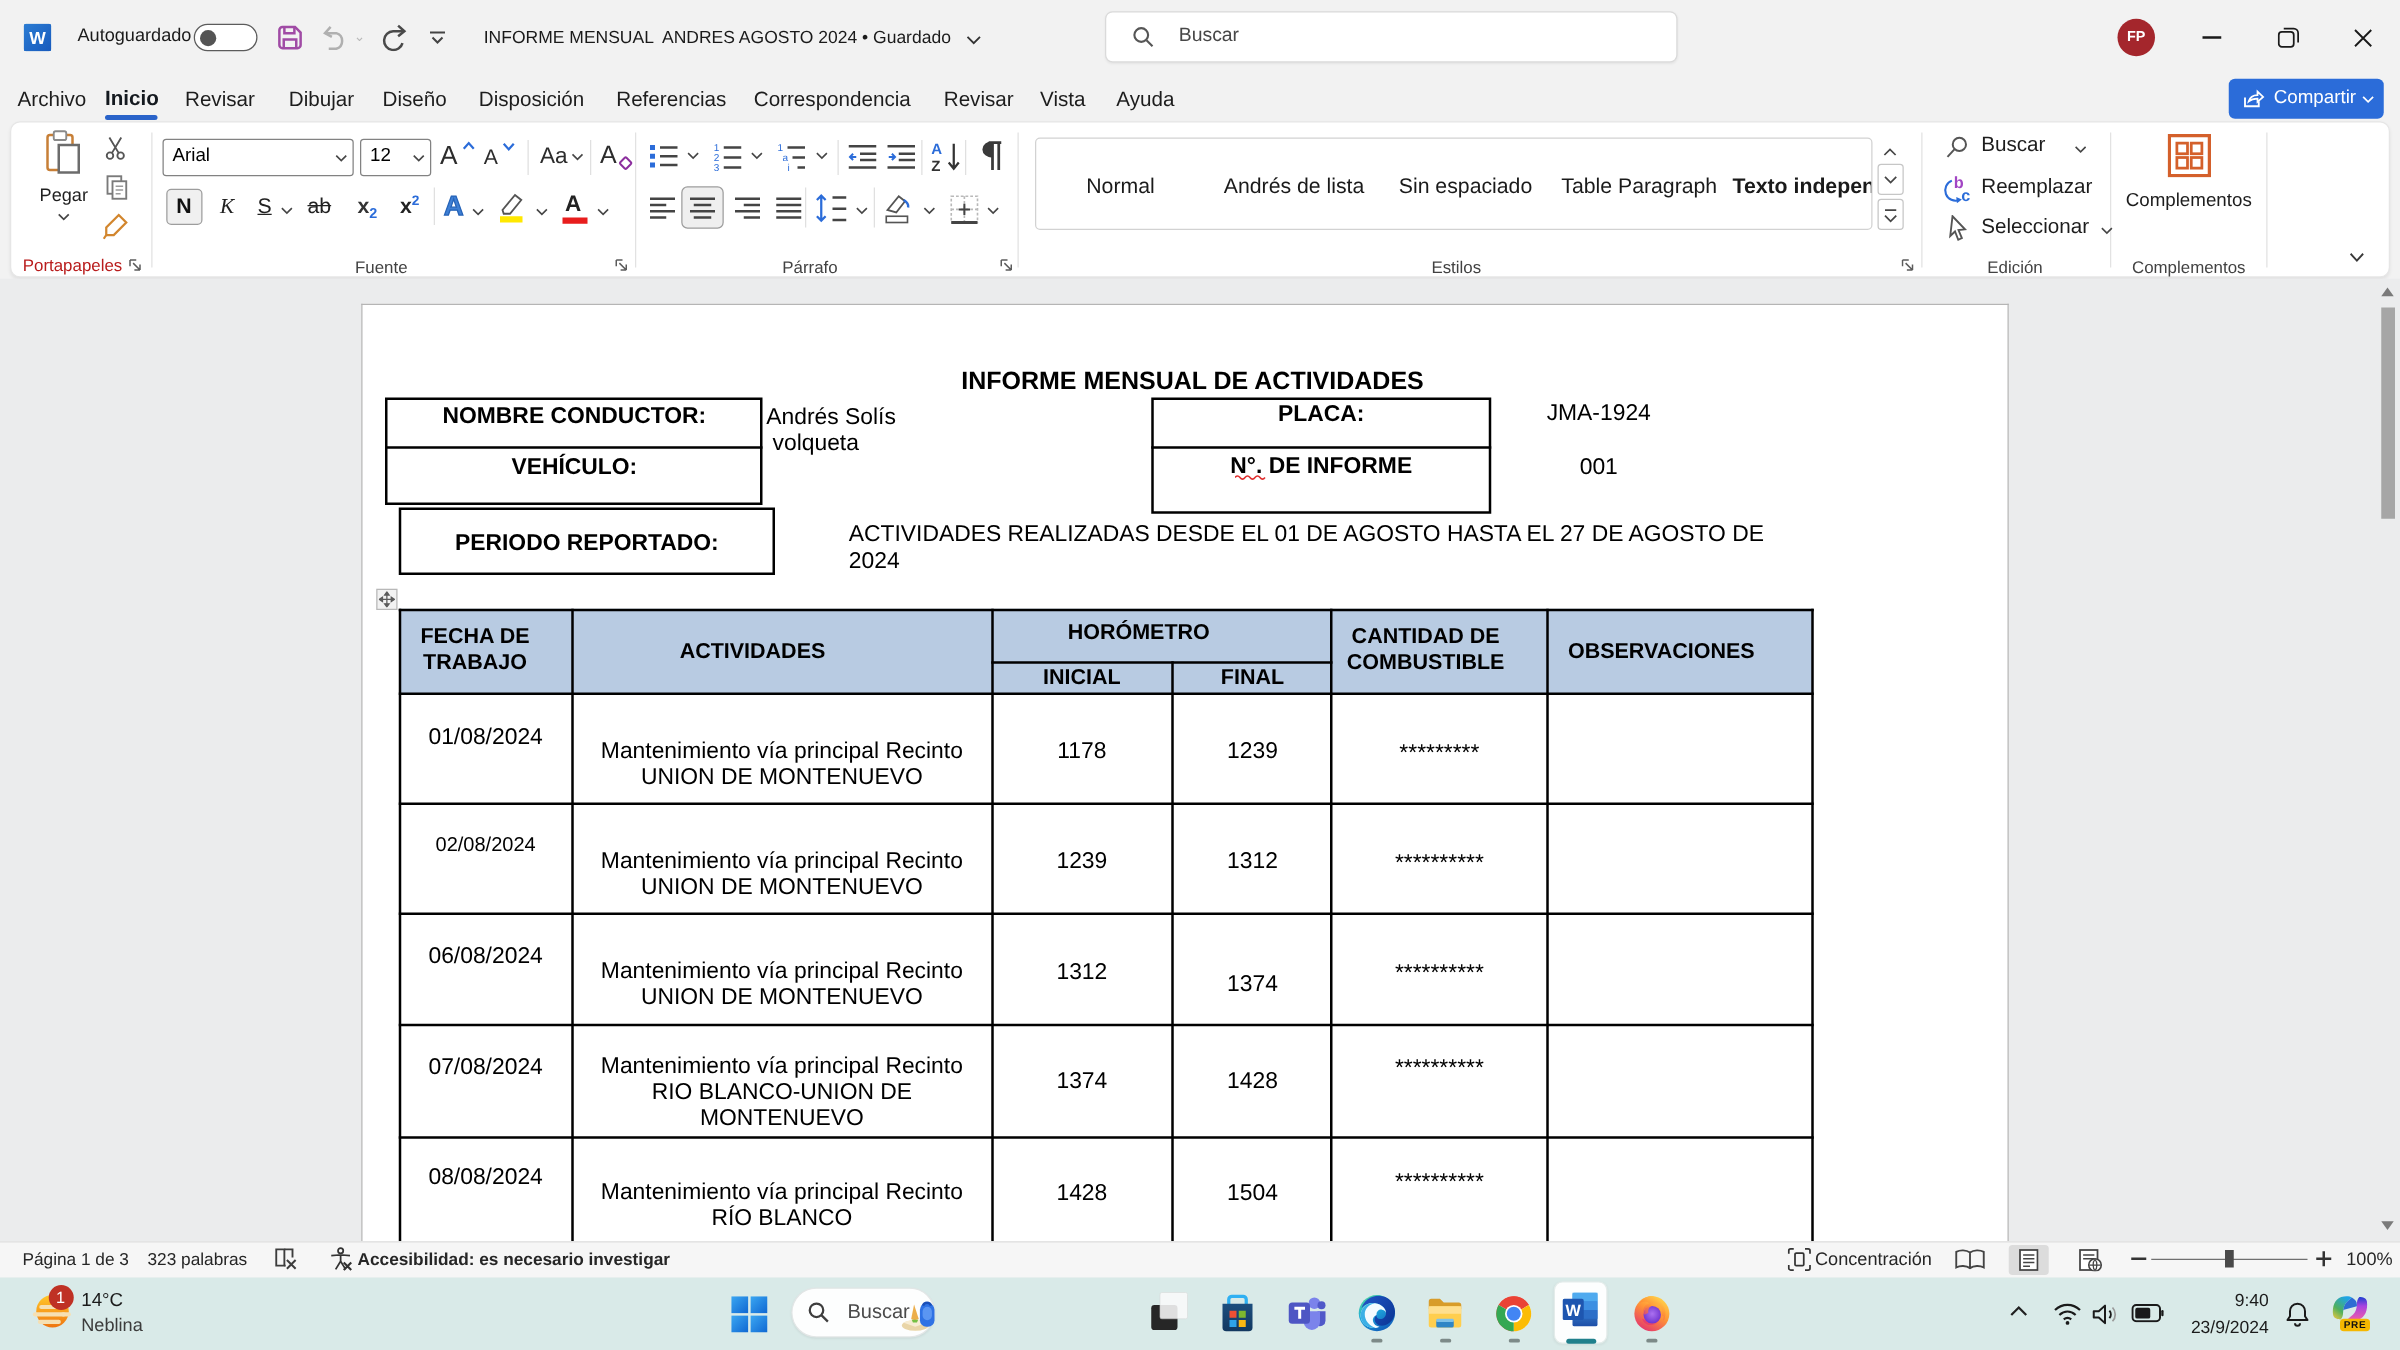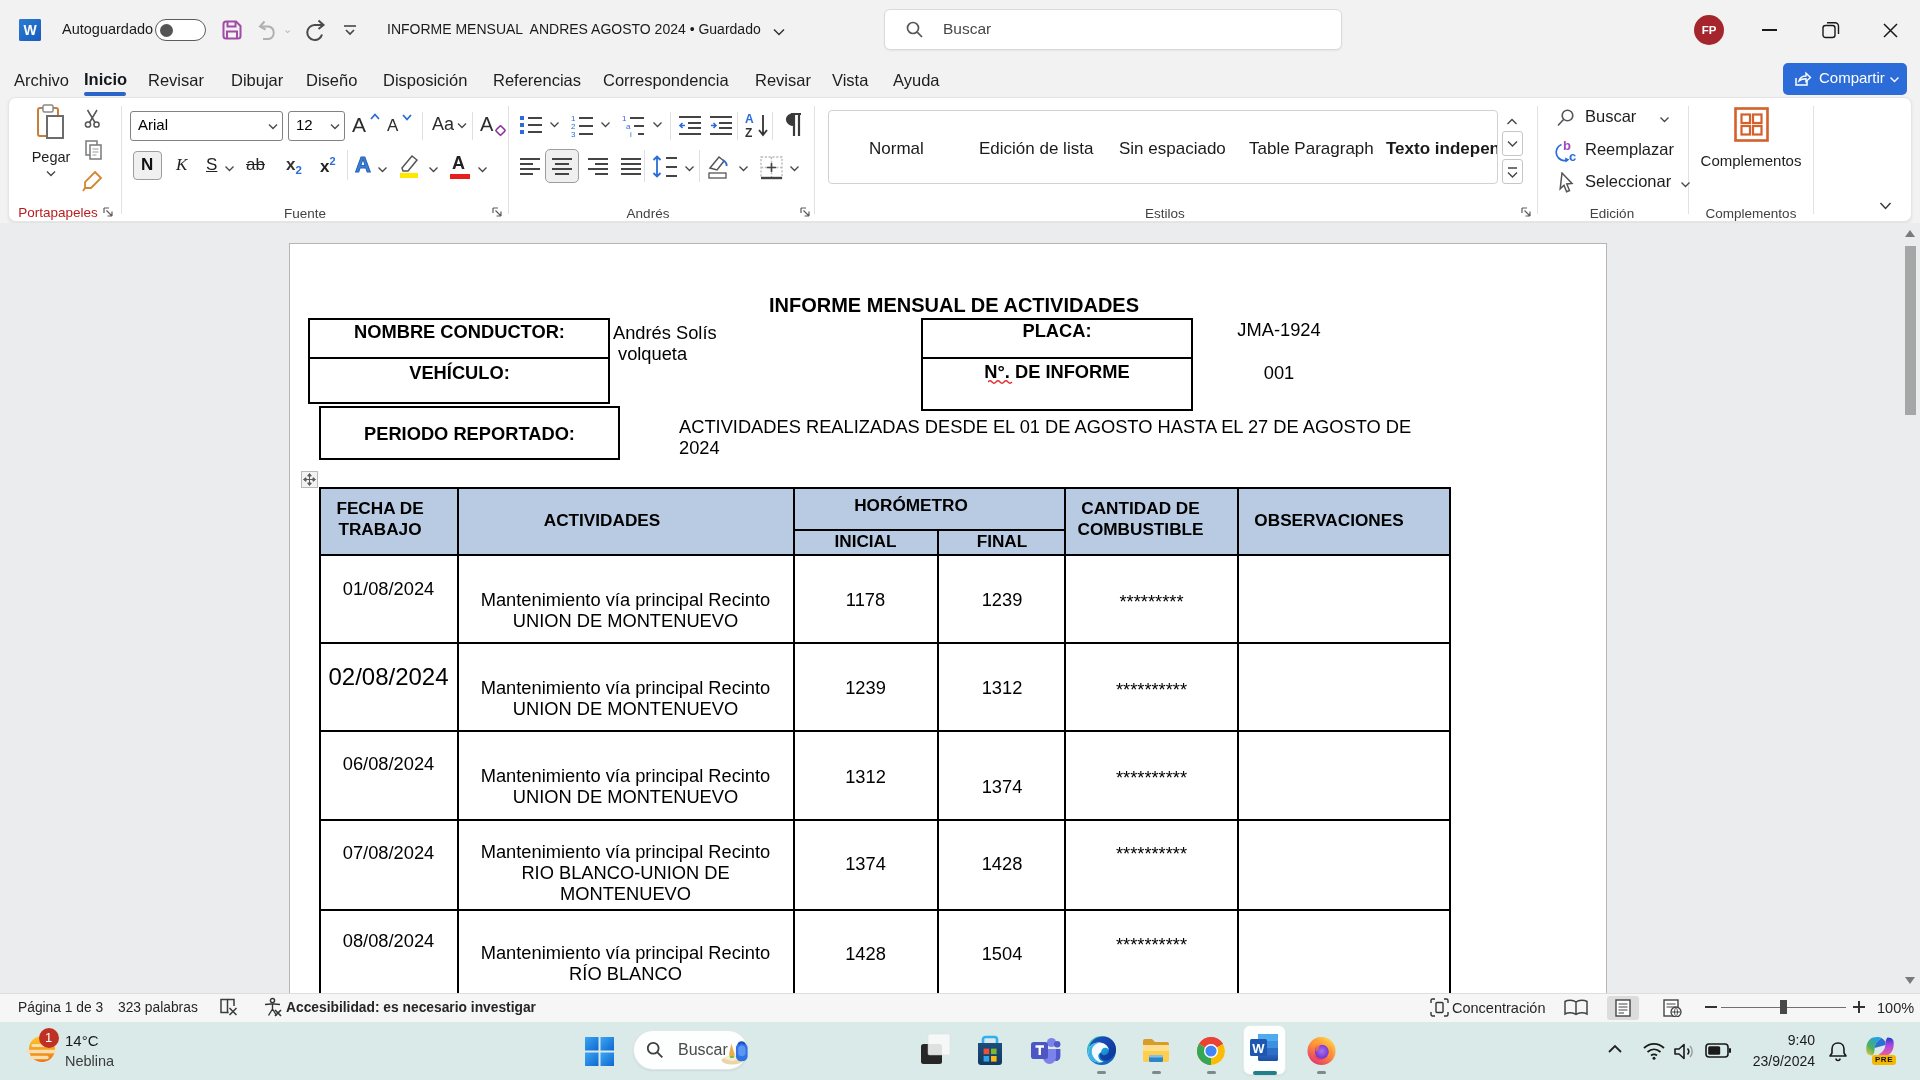--- a/index.html
+++ b/index.html
@@ -298,28 +298,28 @@
       <path d="M1.5 1.5 L5.5 5.5 L9.5 1.5" fill="none" stroke="#464646" stroke-width="1.3"></path>
     </svg>
 <svg class="a" style="left:759px;top:155px;" width="25" height="25" viewBox="0 0 25 25">
  <path d="M2 2 H23 V23 H2 Z M12.5 2 V23 M2 12.5 H23" stroke="#b9b9b9" stroke-width="1.3" fill="none" stroke-dasharray="2.2 1.6"></path>
  <path d="M2 23 H23" stroke="#444" stroke-width="2.4"></path>
  <path d="M12.5 8 V17 M8 12.5 H17" stroke="#444" stroke-width="1.6"></path>
 </svg>
 <svg class="a" style="left:789px;top:165px;" width="11" height="8" viewBox="0 0 11 8">
       <path d="M1.5 1.5 L5.5 5.5 L9.5 1.5" fill="none" stroke="#464646" stroke-width="1.3"></path>
     </svg>
-<span class="c" style="left:613px;top:203px;width:70px;font-size:13.5px;color:#424242;">Andrés</span>
+<span class="c" style="left:613px;top:203px;width:70px;font-size:13.5px;color:#424242;">Párrafo</span>
 <svg class="a" style="left:800px;top:207px;" width="11" height="11" viewBox="0 0 11 11">
       <path d="M1 1 H6 M1 1 V6 M3.5 3.5 L9 9 M9 9 V4.5 M9 9 H4.5" stroke="#5c5c5c" stroke-width="1.2" fill="none"></path>
     </svg>
 
 <div class="a" style="left:828px;top:110px;width:670px;height:74px;border:1px solid #d2d2d2;border-radius:4px;background:#fff;overflow:hidden;">
   <span class="a" style="left:40px;top:28px;font-size:17px;color:#1a1a1a;">Normal</span>
-  <span class="a" style="left:150px;top:28px;font-size:17px;color:#1a1a1a;">Edición de lista</span>
+  <span class="a" style="left:150px;top:28px;font-size:17px;color:#1a1a1a;">Andrés de lista</span>
   <span class="a" style="left:290px;top:28px;font-size:17px;color:#1a1a1a;">Sin espaciado</span>
   <span class="a" style="left:420px;top:28px;font-size:17px;color:#1a1a1a;white-space:nowrap;">Table Paragraph</span>
   <span class="a" style="left:557px;top:28px;font-size:17px;font-weight:bold;color:#1a1a1a;white-space:nowrap;">Texto independiente</span>
 </div>
 <svg class="a" style="left:1505px;top:117px;" width="14" height="10" viewBox="0 0 14 10">
       <path d="M2.5 7 L7 2.5 L11.5 7" fill="none" stroke="#464646" stroke-width="1.4"></path>
     </svg>
 <div class="a" style="left:1502px;top:131px;width:21px;height:25px;border:1px solid #c6c6c6;border-radius:3px;background:#fff;">
   <svg class="a" style="left:3px;top:8px;" width="13" height="9" viewBox="0 0 13 9">
         <path d="M2 1.5 L6.5 6 L11 1.5" fill="none" stroke="#464646" stroke-width="1.4"></path>
@@ -437,21 +437,21 @@
 <div class="c b" style="left:939px;top:531px;width:126px;font-size:17.2px;">FINAL</div>
 <div class="c b" style="left:1066px;top:498px;width:149px;font-size:17.2px;">CANTIDAD DE<br>COMBUSTIBLE</div>
 <div class="c b" style="left:1239px;top:510px;width:180px;font-size:17.2px;text-align:center;">OBSERVACIONES</div>
 
 <div class="c" style="left:320px;top:578px;width:137px;font-size:18.3px;">01/08/2024</div>
 <div class="c" style="left:458px;top:590px;width:335px;font-size:18.3px;line-height:20.5px;">Mantenimiento vía principal Recinto<br>UNION DE MONTENUEVO</div>
 <div class="c" style="left:794px;top:589px;width:143px;font-size:18.3px;">1178</div>
 <div class="c" style="left:939px;top:589px;width:126px;font-size:18.3px;">1239</div>
 <div class="c" style="left:1066px;top:590.5px;width:171px;font-size:18.3px;">*********</div>
 
-<div class="c" style="left:320px;top:666px;width:137px;font-size:24px;">02/08/2024</div>
+<div class="c" style="left:320px;top:666px;width:137px;font-size:16px;">02/08/2024</div>
 <div class="c" style="left:458px;top:678px;width:335px;font-size:18.3px;line-height:20.5px;">Mantenimiento vía principal Recinto<br>UNION DE MONTENUEVO</div>
 <div class="c" style="left:794px;top:677px;width:143px;font-size:18.3px;">1239</div>
 <div class="c" style="left:939px;top:677px;width:126px;font-size:18.3px;">1312</div>
 <div class="c" style="left:1066px;top:678.5px;width:171px;font-size:18.3px;">**********</div>
 
 <div class="c" style="left:320px;top:753px;width:137px;font-size:18.3px;">06/08/2024</div>
 <div class="c" style="left:458px;top:766px;width:335px;font-size:18.3px;line-height:20.5px;">Mantenimiento vía principal Recinto<br>UNION DE MONTENUEVO</div>
 <div class="c" style="left:794px;top:766px;width:143px;font-size:18.3px;">1312</div>
 <div class="c" style="left:939px;top:776px;width:126px;font-size:18.3px;">1374</div>
 <div class="c" style="left:1066px;top:766.5px;width:171px;font-size:18.3px;">**********</div>

